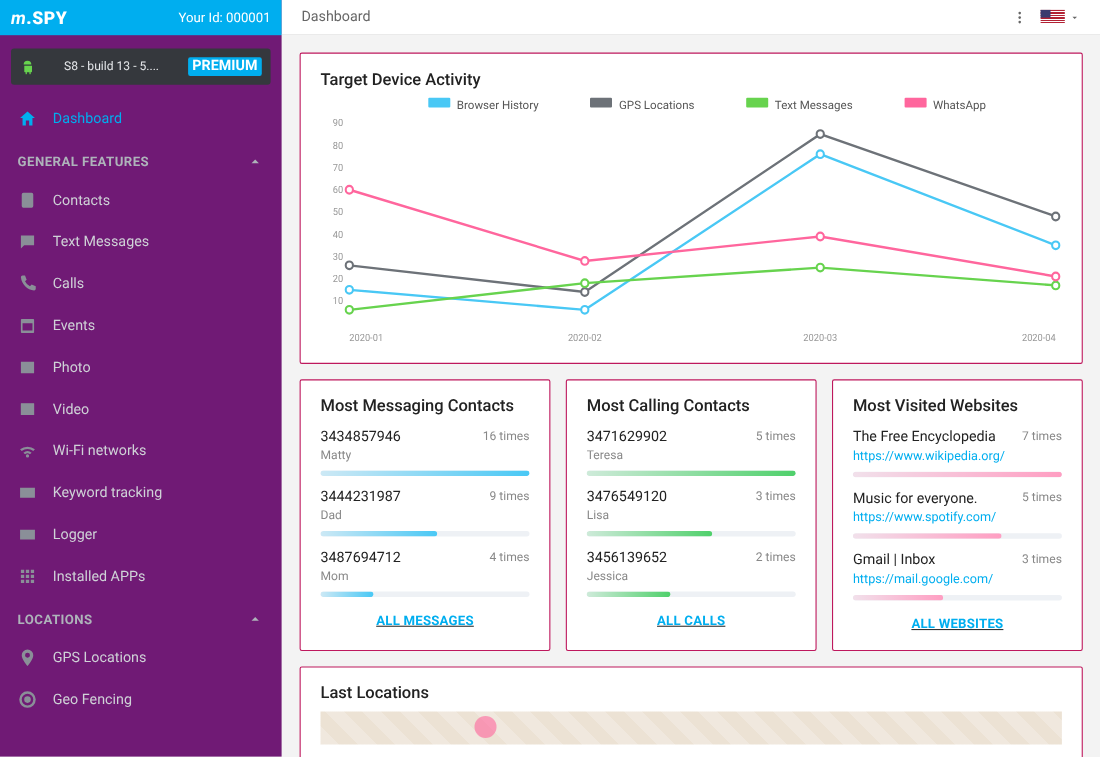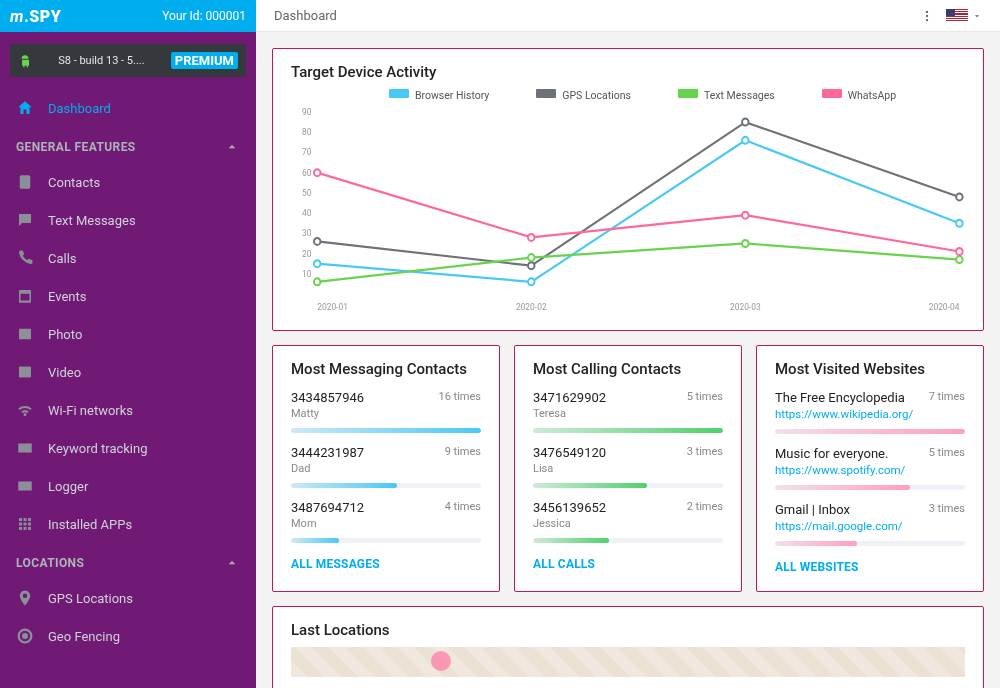--- a/index.html
+++ b/index.html
@@ -37,21 +37,21 @@
 .grid{display:flex;gap:14px;}
 .col{flex:1;}
 .card .list-row{margin:12px 0 4px;}
 .list-top{display:flex;justify-content:space-between;align-items:flex-start;}
 .list-num{font-size:13px;color:#222;}
 .list-sub{font-size:11px;color:#888;margin-top:2px;}
 .list-cnt{font-size:11px;color:#888;}
 .bar{height:5px;background:#eef1f5;border-radius:3px;margin-top:8px;overflow:hidden;}
 .bar-fill{height:100%;border-radius:3px;}
 .link-blue{color:#00aeef;font-size:11.5px;}
-.card-foot{text-align:left;margin-top:10px;}
+.card-foot{text-align:center;margin-top:10px;text-decoration:underline;}
 .card-foot a{color:#00aeef;font-size:12px;font-weight:700;text-decoration:none;letter-spacing:.2px;cursor:pointer;}
 .sidebar-scroll{overflow-y:auto;flex:1;}
 </style>
 </head>
 <body>
 
 <div class="app">
   <div class="sidebar">
     <div class="side-top">
       <span class="logo"><span class="m">m</span><span style="font-weight:900">.SPY</span></span>

